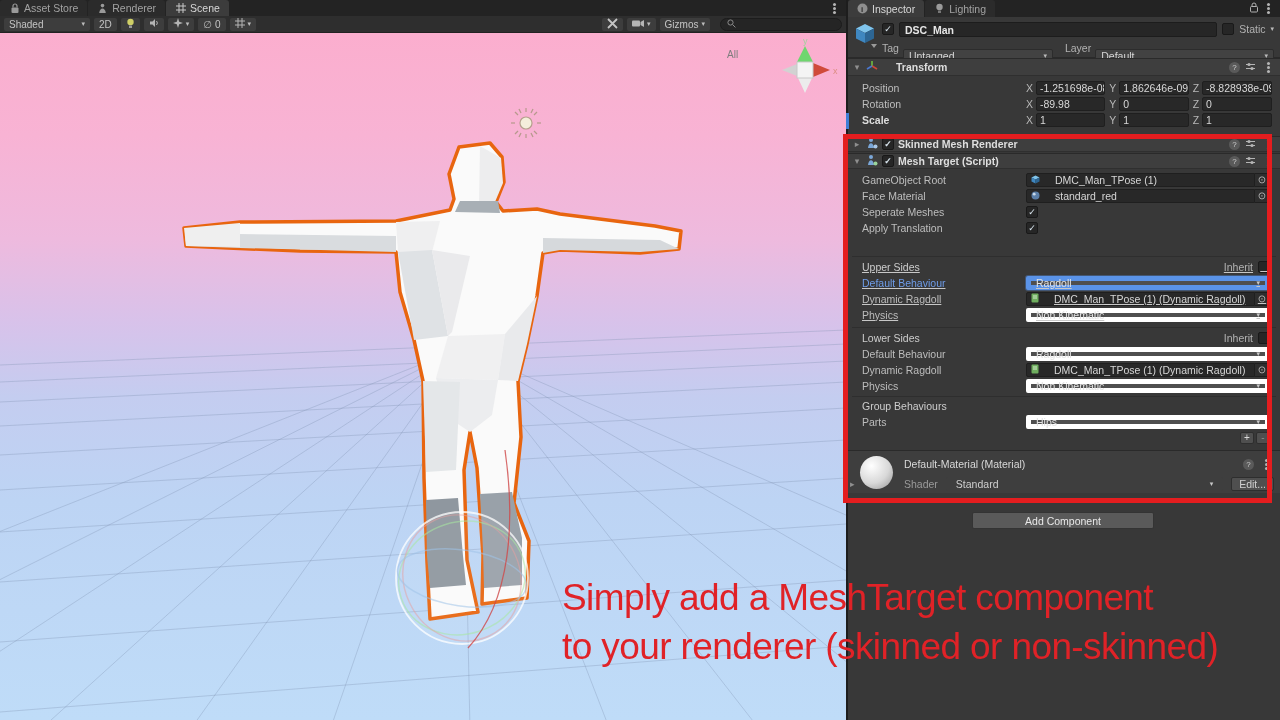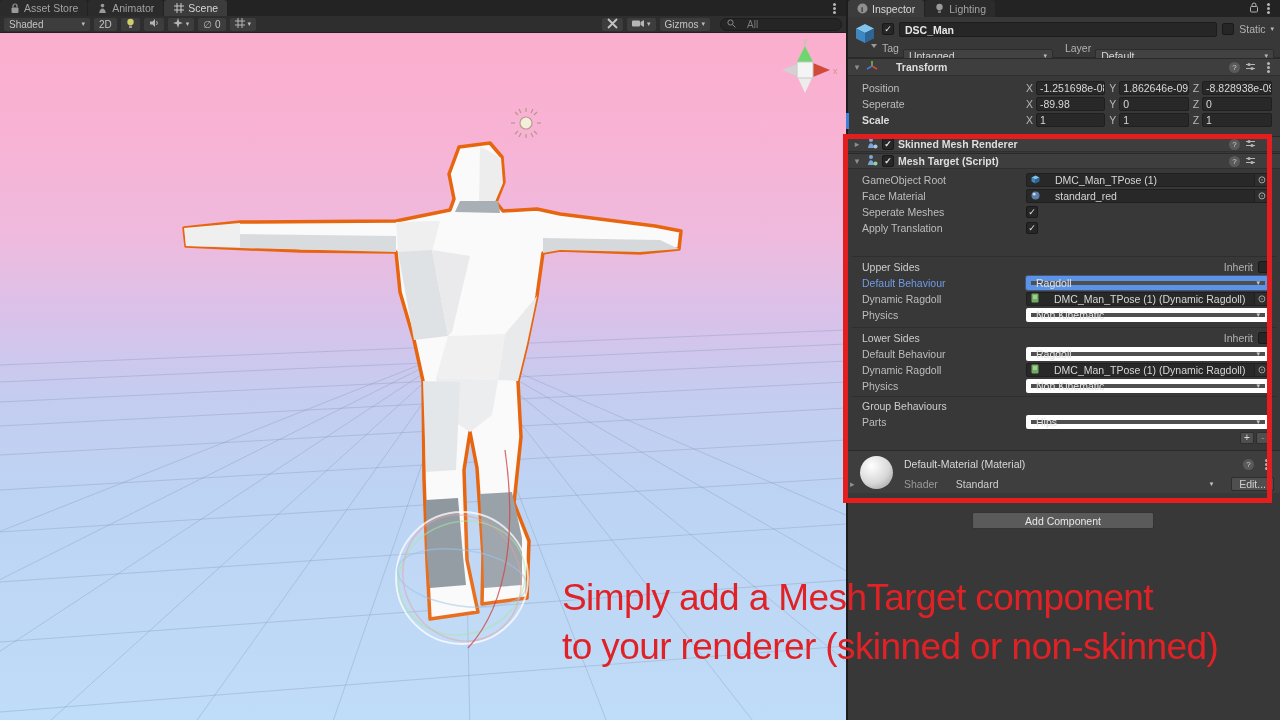--- a/index.html
+++ b/index.html
@@ -11,21 +11,21 @@
   #scene-tabbar{position:absolute;left:0;top:0;width:846px;height:16px;background:#232323;display:flex;align-items:stretch;}
   .tab{display:flex;align-items:center;gap:4px;padding:0 9px;font-size:10.5px;color:#a2a2a2;background:#2b2b2b;margin-right:1px;border-radius:3px 3px 0 0;white-space:nowrap;}
   .tab.active{background:#3c3c3c;color:#d8d8d8;}
   .tabicon{display:inline-flex;width:11px;height:11px;align-items:center;justify-content:center;}
   .kebab{width:3px;height:3px;border-radius:50%;background:#b5b5b5;box-shadow:0 -4px 0 #b5b5b5,0 4px 0 #b5b5b5;margin:0 6px;}
   #scene-kebab{position:absolute;right:4px;top:7px;}
 
   #scene-toolbar{position:absolute;left:0;top:16px;width:846px;height:17px;background:#2e2e2e;border-bottom:1px solid #222;display:flex;align-items:center;padding:0 4px;gap:4px;}
   .tbtn{height:13px;display:flex;align-items:center;gap:3px;background:#3d3d3d;border-radius:2px;padding:0 5px;font-size:10px;color:#c4c4c4;white-space:nowrap;}
   .tbtn .dd{font-size:7px;color:#bdbdbd;}
-  #scene-search{height:13px;margin-left:6px;width:122px;background:#252525;border:1px solid #1c1c1c;border-radius:7px;display:flex;gap:11px;padding:0 6px;font-size:10px;color:#7d7d7d;}
+  #scene-search{height:13px;margin-left:6px;width:122px;background:#252525;border:1px solid #1c1c1c;border-radius:7px;display:flex;gap:19px;padding:0 6px;font-size:10px;color:#7d7d7d;flex-direction:column;}
 
   #viewport{position:absolute;left:0;top:33px;width:846px;height:687px;overflow:hidden;
     background:linear-gradient(180deg,#fbaece 0%,#f8b3d4 15%,#eebade 30%,#d8c2ea 42%,#c4cdf0 53%,#bdd4f4 68%,#bfdcf8 100%);}
   #viewport svg{position:absolute;left:0;top:-33px;}
 
   
   #inspector{position:absolute;left:846px;top:0;width:434px;height:720px;background:#383838;font-size:10.5px;color:#c7c7c7;border-left:2px solid #1d1d1d;}
   #insp-tabbar{position:absolute;left:0;top:0;width:100%;height:17px;background:#232323;display:flex;align-items:stretch;}
   #insp-right-icons{margin-left:auto;display:flex;align-items:center;gap:2px;padding-right:4px;}
 
@@ -183,21 +183,21 @@
       </span>
       <span>Asset Store</span>
     </div>
     <div class="tab">
       <span class="tabicon">
         <svg width="11" height="11">
             <circle cx="5.5" cy="2.6" r="1.8" fill="#9a9a9a"></circle>
             <path d="M2.2 10c.3-3 1.8-4.6 3.3-4.6S8.5 7 8.8 10Z" fill="#9a9a9a"></path>
           </svg>
       </span>
-      <span>Animator</span>
+      <span>Renderer</span>
     </div>
     <div class="tab active">
       <span class="tabicon">
         <svg width="10" height="10">
             <path d="M3 0v10M7 0v10M0 3h10M0 7h10" stroke="#c8c8c8" stroke-width="1"></path>
           </svg>
       </span>
       <span>Scene</span>
     </div>
     <div id="scene-kebab" class="kebab"></div>
@@ -367,21 +367,21 @@
           </div>
         </div>
       <div class="axgrp" style="margin-right:0">
           <span class="axl">Z</span>
           <div class="numf">
             <span>-8.828938e-09</span>
           </div>
         </div>
     </div>
     <div class="frow">
-      <span class="flabel">Seperate</span>
+      <span class="flabel">Rotation</span>
       <div class="axgrp">
           <span class="axl">X</span>
           <div class="numf">
             <span>-89.98</span>
           </div>
         </div>
       <div class="axgrp">
           <span class="axl">Y</span>
           <div class="numf">
             <span>0</span>
@@ -497,21 +497,21 @@
     </div>
     <div class="frow">
       <span class="flabel">Apply Translation</span>
       <span class="chk">
           <span>✓</span>
         </span>
     </div>
   </div>
   <div class="sep" style="top:256px;"></div>
 
-  <div class="mt-section" style="top:259px;">
+  <div class="mt-section" style="top:259px;text-decoration:underline;">
     <div class="frow">
       <span class="flabel section">Upper Sides</span>
       <span class="spacer"></span>
       <span class="minilabel" style="margin-right:5px">Inherit</span>
       <span class="chk empty">
           <span>✓</span>
         </span>
     </div>
     <div class="frow">
       <span class="flabel blue">Default Behaviour</span>

